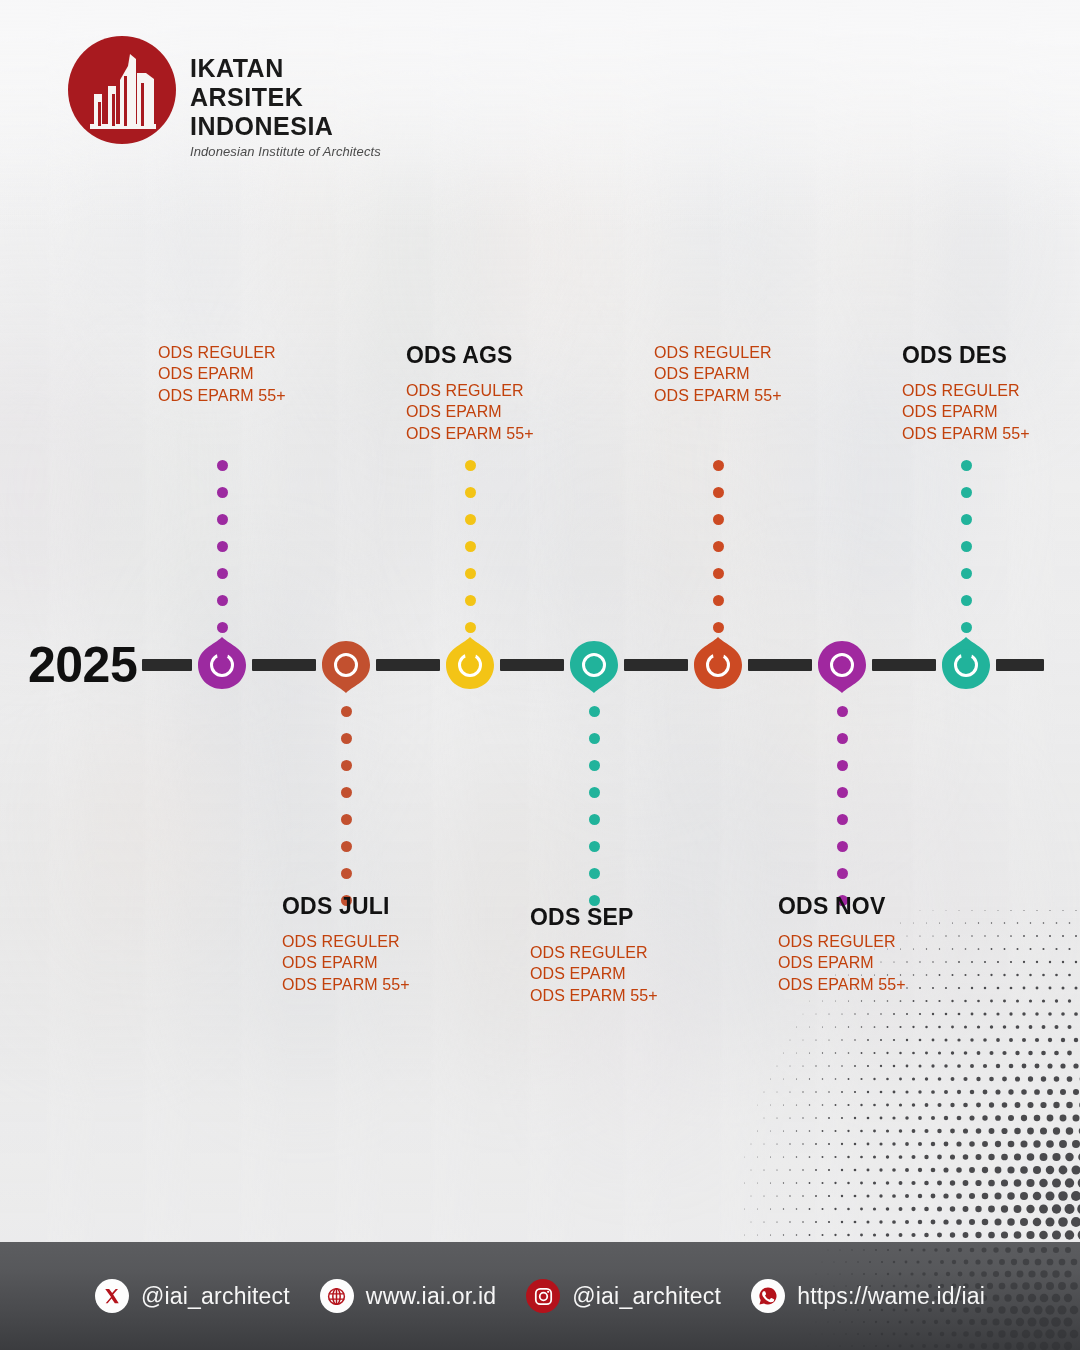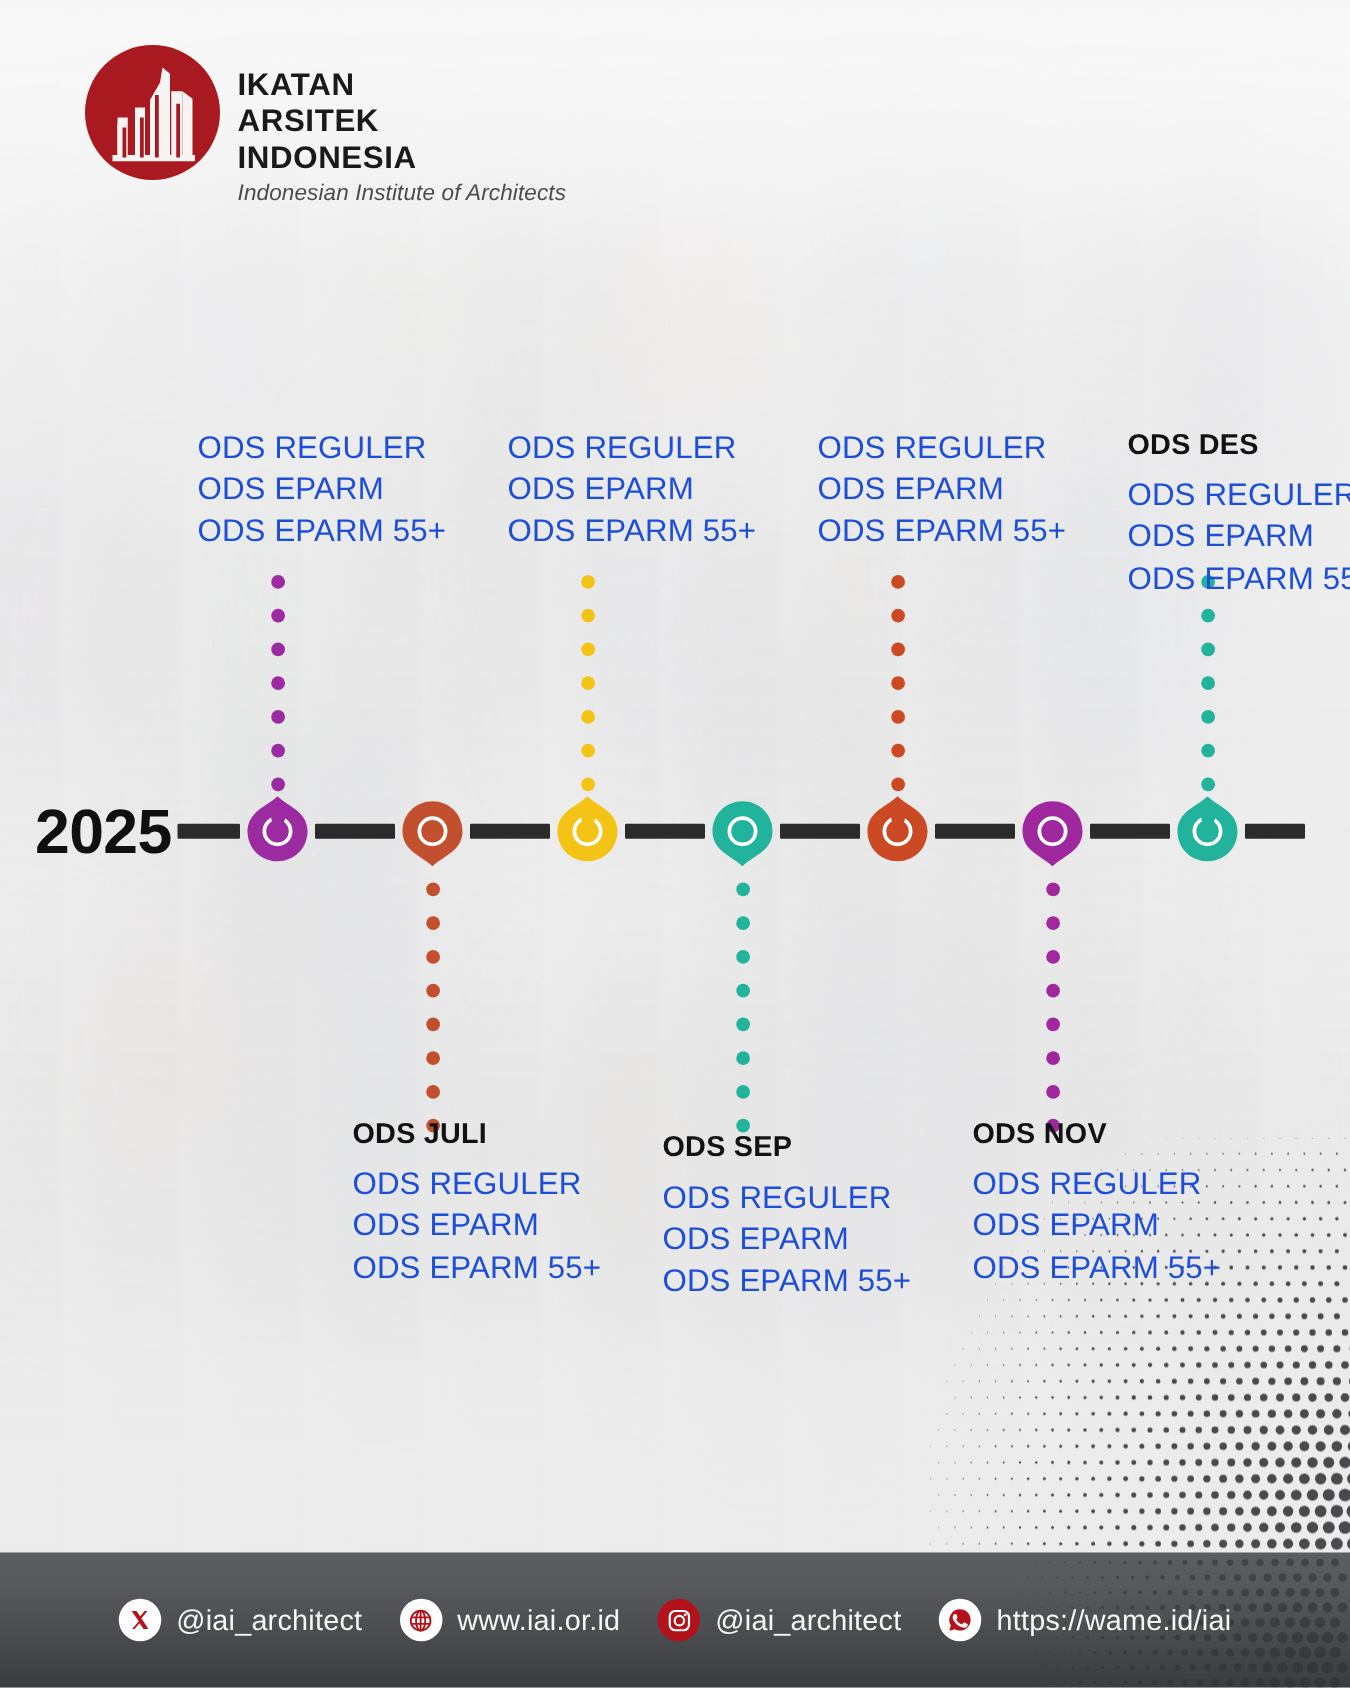--- a/index.html
+++ b/index.html
@@ -47,40 +47,40 @@
   }
 
   
   .halftone { position:absolute; right:0; bottom:60px; width:420px; height:380px; pointer-events:none; }
 
   
   .logo { position:absolute; left:68px; top:36px; display:flex; align-items:flex-start; gap:14px; }
   .logo-mark { width:108px; height:108px; flex:0 0 108px; }
   .logo-text { padding-top:18px; }
   .logo-text .l { display:block; font-weight:700; font-size:25px; letter-spacing:.5px; color:#1a1a1a; line-height:1.16; }
-  .logo-sub { display:block; margin-top:3px; font-style:italic; font-size:18px; color:#4b4b4b; letter-spacing:.1px; }
+  .logo-sub { display:block; margin-top:3px; font-style:italic; font-size:13px; color:#4b4b4b; letter-spacing:.1px; }
 
   
   #timeline { position:absolute; left:0; top:0; width:1080px; height:1350px; }
   .axis-seg { position:absolute; height:12px; background:#2b2b2b; border-radius:1px; top:659px; }
 
   .marker { position:absolute; width:56px; height:56px; top:637px; }
   .marker .pin { position:absolute; inset:0; }
   .marker .ring {
     position:absolute; left:50%; top:50%; transform:translate(-50%,-50%);
     width:24px; height:24px; border-radius:50%; border:3.4px solid #ffffff;
   }
 
   .dotline { position:absolute; width:11px; }
   .dot { width:11px; height:11px; border-radius:50%; margin-bottom:16px; }
 
   
   .lbl { position:absolute; width:260px; }
   .lbl .title { font-weight:700; font-size:23px; letter-spacing:.2px; color:#121212; margin-bottom:11px; }
-  .lbl .li { font-size:25px; color:#1d4ed8; line-height:1.33; letter-spacing:.1px; }
+  .lbl .li { font-size:16px; color:#c2410c; line-height:1.33; letter-spacing:.1px; }
 
   .year { position:absolute; left:28px; top:636px; font-weight:700; font-size:50px; letter-spacing:-.5px; color:#101010; }
 
   
   .footer {
     position:absolute; left:0; right:0; bottom:0; height:108px;
     background:linear-gradient(180deg,#5c5d60 0%,#57585b 26%,#4a4b4e 62%,#3b3c3f 100%);
     display:flex; align-items:center; justify-content:center; gap:30px;
     overflow:hidden;
   }
@@ -933,20 +933,21 @@
         <div class="dot" style="background:#f3c416"></div>
         <div class="dot" style="background:#f3c416"></div>
         <div class="dot" style="background:#f3c416"></div>
         <div class="dot" style="background:#f3c416"></div>
         <div class="dot" style="background:#f3c416"></div>
         <div class="dot" style="background:#f3c416"></div>
         <div class="dot" style="background:#f3c416"></div>
         <div class="dot" style="background:#f3c416"></div>
       </div>
       <div class="lbl" style="left: 406px; top: 342px;">
+        <div class="title">ODS AGS</div>
         <div class="li">ODS REGULER</div>
         <div class="li">ODS EPARM</div>
         <div class="li">ODS EPARM 55+</div>
       </div>
       <div class="marker" style="left: 566px; top: 637px;">
         <svg class="pin" viewBox="0 0 56 56">
          <path d="M28 56 C20 48 4 44 4 28 C4 15 14 4 28 4 C42 4 52 15 52 28 C52 44 36 48 28 56 Z" fill="#21b39b"></path>
        </svg>
        <span class="ring"></span>
       </div>

